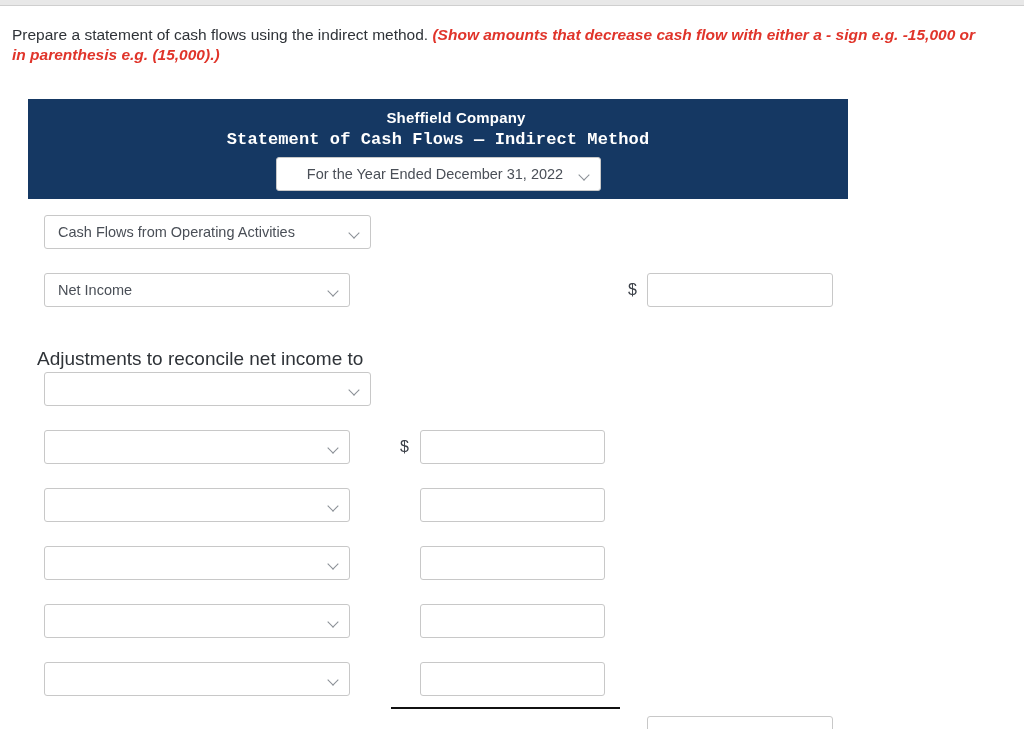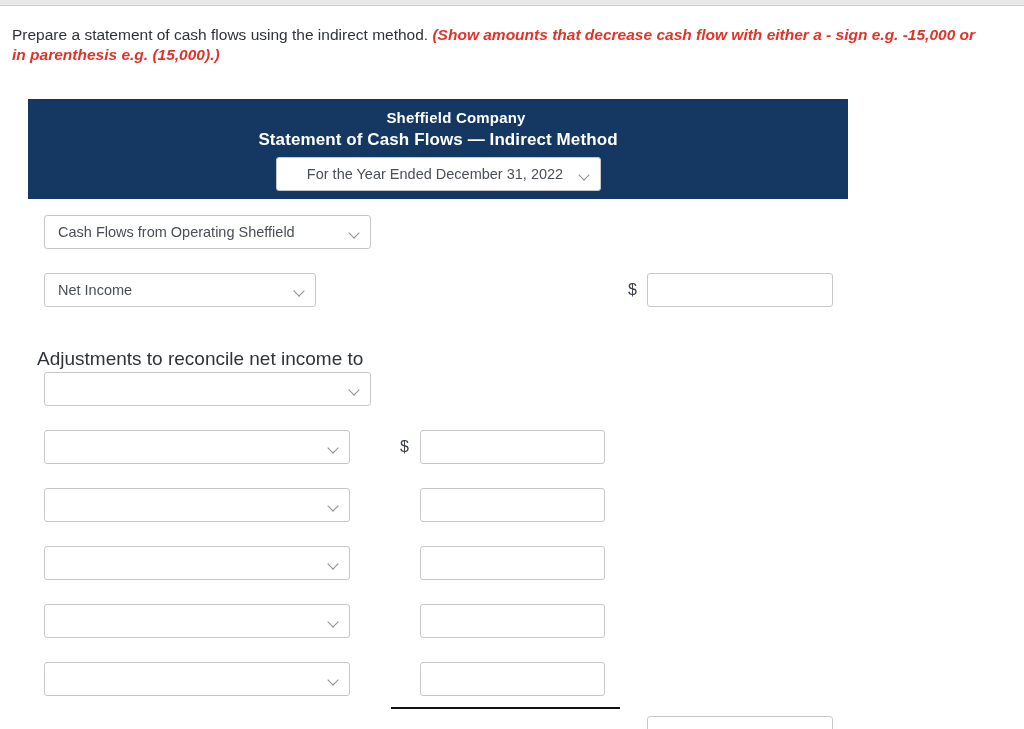--- a/index.html
+++ b/index.html
@@ -60,20 +60,21 @@
     padding-top: 10px;
     letter-spacing: .2px;
     padding-left: 36px;
   }
   .stmt-header .line2 {
     font-size: 17px;
     font-weight: bold;
     line-height: 22px;
     padding-top: 2px;
     letter-spacing: .1px;
+    font-family: Liberation Mono, monospace;
   }
 
   
   .sel {
     position: absolute;
     box-sizing: border-box;
     background: #ffffff;
     border: 1px solid #c8c8c8;
     border-radius: 3px;
     font-family: "Liberation Sans", sans-serif;
@@ -104,21 +105,21 @@
   
   .period-sel {
     left: 248px;
     top: 58px;
     width: 325px;
     height: 34px;
   }
 
   
   .sel-activities { left: 44px;  top: 215px; width: 327px; }
-  .sel-netincome  { left: 44px;  top: 273px; width: 272px; }
+  .sel-netincome  { left: 44px;  top: 273px; width: 306px; }
 
   
   .sel-blank0 { left: 44px; top: 372px; width: 327px; }
   .sel-blank1 { left: 44px; top: 430px; width: 306px; }
   .sel-blank2 { left: 44px; top: 488px; width: 306px; }
   .sel-blank3 { left: 44px; top: 546px; width: 306px; }
   .sel-blank4 { left: 44px; top: 604px; width: 306px; }
   .sel-blank5 { left: 44px; top: 662px; width: 306px; }
 
   
@@ -188,21 +189,21 @@
 <div class="stmt-header">
   <div class="line1">Sheffield Company</div>
   <div class="line2">Statement of Cash Flows — Indirect Method</div>
 
   <div class="sel period-sel">
     <span>For the Year Ended December 31, 2022</span>
   </div>
 </div>
 
 <div class="sel sel-activities">
-  <span>Cash Flows from Operating Sheffield</span>
+  <span>Cash Flows from Operating Activities</span>
 </div>
 
 <div class="sel sel-netincome">
   <span>Net Income</span>
 </div>
 <span class="dollar dollar-col1">$</span>
 <input class="amt amt-c1-r0" type="text" value="" style="">
 
 <div class="adjust-label">Adjustments to reconcile net income to</div>
 

